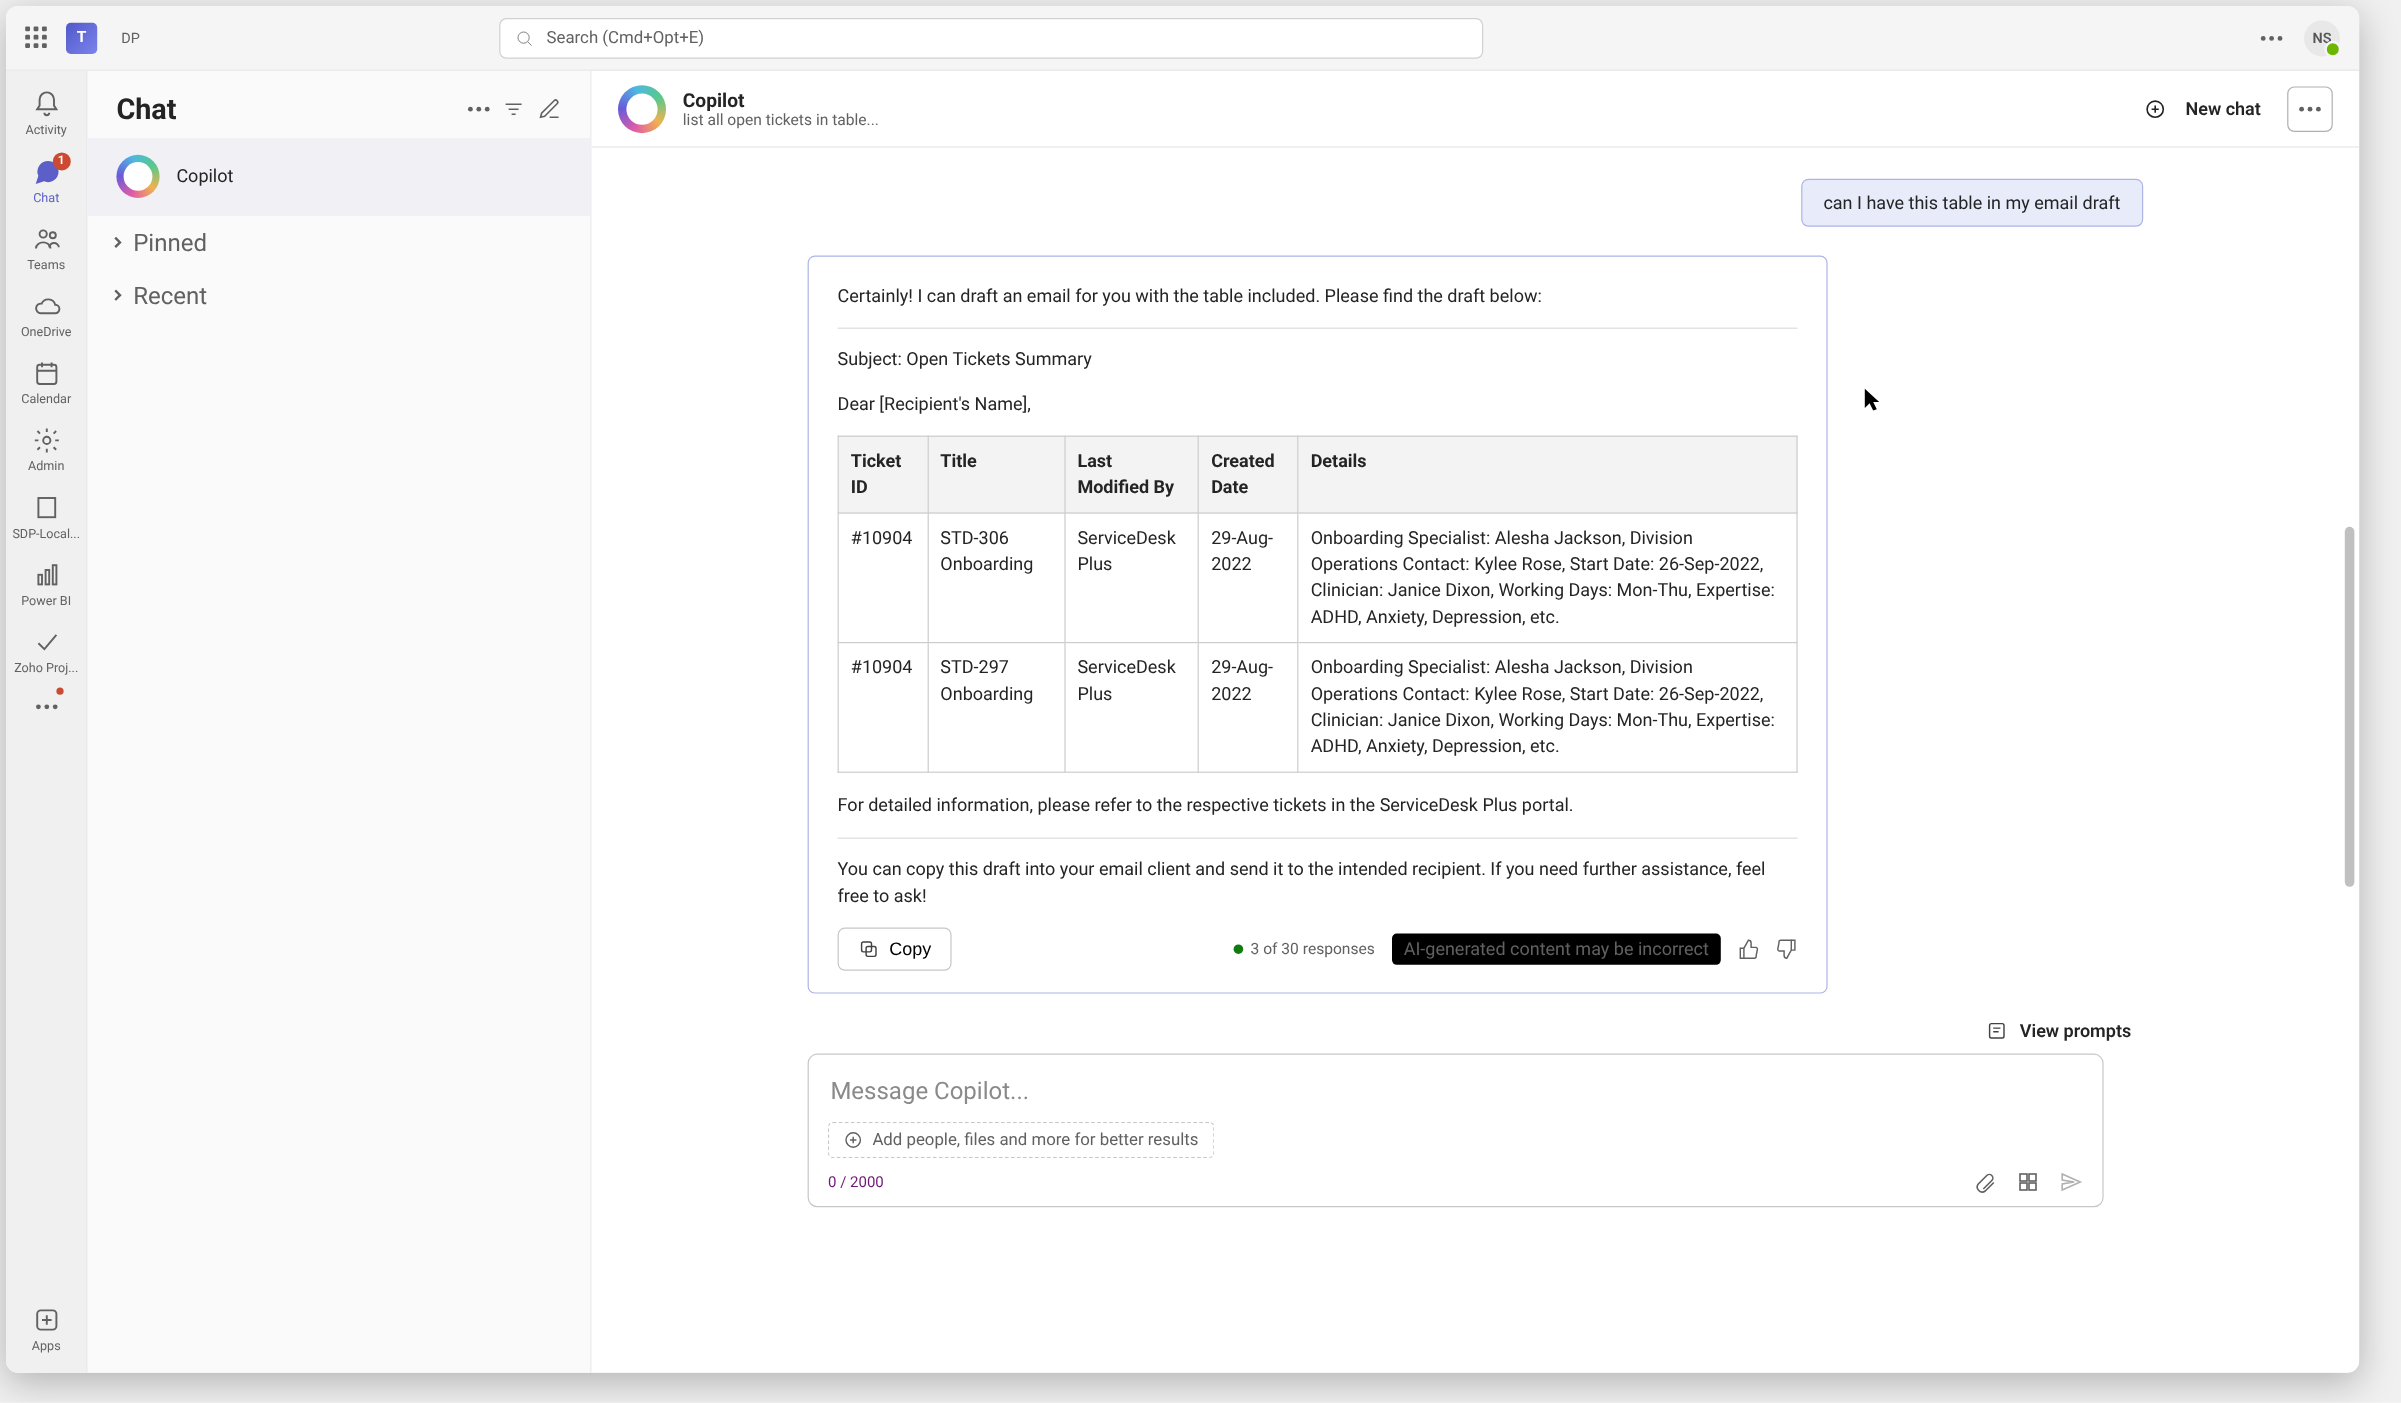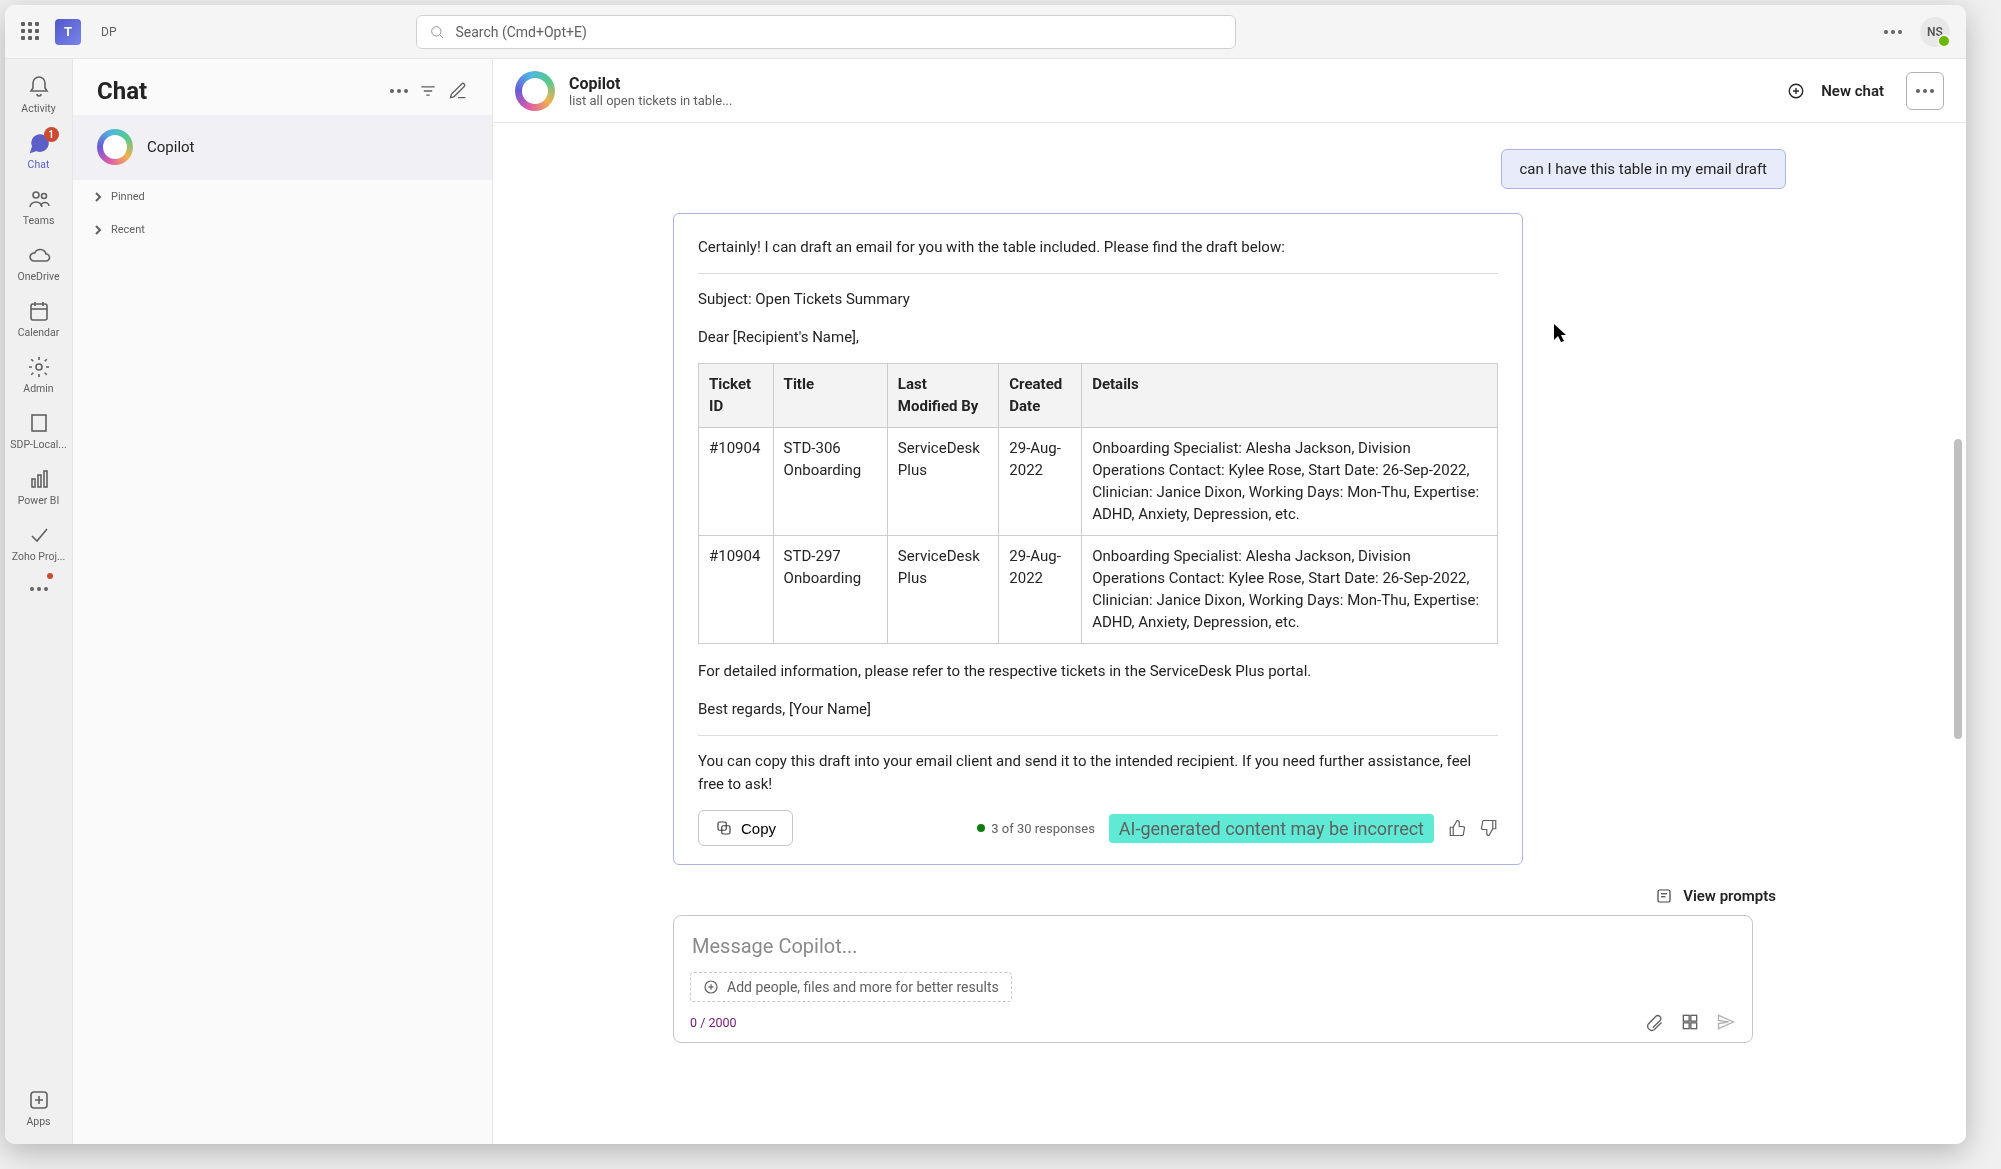--- a/index.html
+++ b/index.html
@@ -143,21 +143,21 @@
     background: conic-gradient(from 200deg,#e05ba8,#6a5bd9,#4fb7e0,#58c98b,#f0b24f,#e05ba8);
     position:relative;
   }
   .copilot-avatar::after {
     content:"";position:absolute;inset:6px;border-radius:50%;background:#fff;
   }
   .chat-entry-name { font-size:15px;color:#242424; }
   .tree-item {
     display:flex;align-items:center;gap:8px;
     padding: 10px 24px 10px 20px;
-    color:#616161;font-size:11px;cursor:pointer;
+    color:#616161;font-size:20px;cursor:pointer;
   }
   .tree-caret { width:10px;height:10px;stroke:#616161;fill:none;stroke-width:2; }
   
   .conversation {
     flex:1;display:flex;flex-direction:column;
     background:#fff;
     position:relative;
   }
   .conv-header {
     height: 64px;
@@ -212,21 +212,21 @@
   .copy-btn {
     display:flex;align-items:center;gap:8px;
     border:1px solid #c7c7c7;border-radius:6px;padding:8px 16px;font-size:15px;
     cursor:pointer;background:#fff;
   }
   .copy-btn svg{width:18px;height:18px;stroke:#424242;fill:none;stroke-width:1.6;}
   .footer-spacer{flex:1;}
   .resp-count{display:flex;align-items:center;gap:6px;font-size:13px;color:#616161;}
   .resp-count .dot{width:8px;height:8px;border-radius:50%;background:#107c10;}
   .disclaimer{
-    font-size:18px;color:#616161;background:#5eead4;border-radius:4px;padding:4px 10px;
+    font-size:15px;color:#616161;background:#000000;border-radius:4px;padding:4px 10px;
   }
   .thumb{width:18px;height:18px;stroke:#616161;fill:none;stroke-width:1.6;cursor:pointer;}
   .view-prompts-row{
     display:flex;justify-content:flex-end;margin:22px 0 10px;
     padding-right: 10px;
   }
   .view-prompts{
     display:flex;align-items:center;gap:10px;font-size:15px;font-weight:600;cursor:pointer;
   }
   .view-prompts svg{width:18px;height:18px;stroke:#424242;fill:none;stroke-width:1.6;}
@@ -487,21 +487,20 @@
                 <td>#10904</td>
                 <td>STD-297 Onboarding</td>
                 <td>ServiceDesk Plus</td>
                 <td>29-Aug-2022</td>
                 <td>Onboarding Specialist: Alesha Jackson, Division Operations Contact: Kylee Rose, Start Date: 26-Sep-2022, Clinician: Janice Dixon, Working Days: Mon-Thu, Expertise: ADHD, Anxiety, Depression, etc.</td>
               </tr>
             </tbody>
           </table>
 
           <p>For detailed information, please refer to the respective tickets in the ServiceDesk Plus portal.</p>
-          <p class="close">Best regards, [Your Name]</p>
           <hr>
           <p>You can copy this draft into your email client and send it to the intended recipient. If you need further assistance, feel free to ask!</p>
 
           <div class="card-footer">
             <button class="copy-btn">
               <svg viewBox="0 0 24 24">
                   <rect x="9" y="9" width="11" height="11" rx="2"></rect>
                   <rect x="4" y="4" width="11" height="11" rx="2"></rect>
                 </svg>
               <span>Copy</span>

